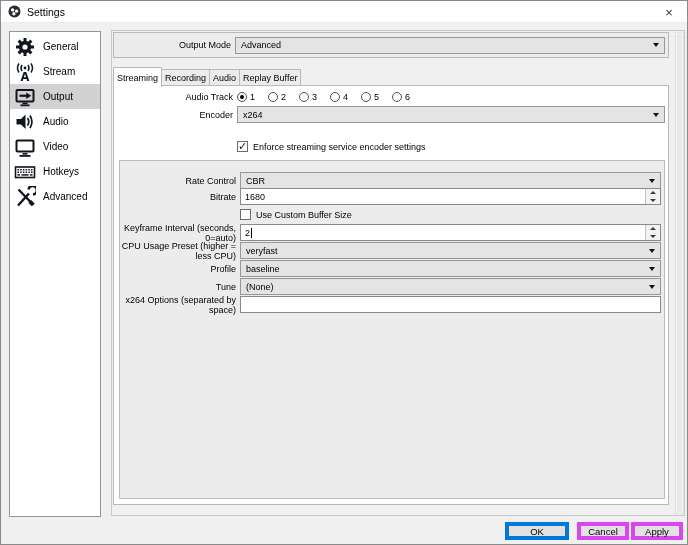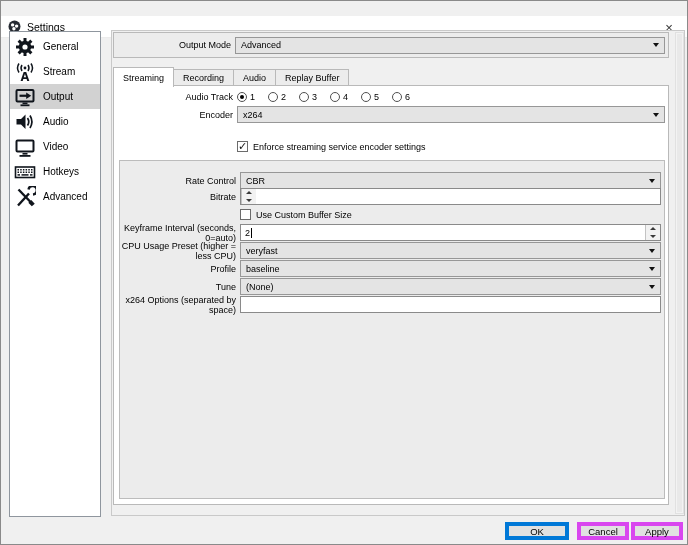--- a/index.html
+++ b/index.html
@@ -3,21 +3,21 @@
 <meta charset="utf-8">
 <style>
   * { box-sizing: border-box; margin: 0; padding: 0; }
   html,body { width:688px; height:545px; }
   body { font-family: "Liberation Sans", "DejaVu Sans", sans-serif; background:#cfcfcf; }
 
   .window { position:relative; width:688px; height:545px; background:#f0f0f0;
             border:1px solid #8a8a8a; overflow:hidden; font-size:9px; color:#000; }
 
   
-  .titlebar { position:absolute; top:15px; left:0; right:0; height:22px; background:#fff;
+  .titlebar { position:absolute; top:0; left:0; right:0; height:22px; background:#fff;
               display:flex; align-items:center; padding-left:7px; border-bottom:1px solid #ececec; }
   .title-text { font-size:10.5px; margin-left:6px; }
   .close-btn { position:absolute; right:0; top:0; width:36px; height:22px; display:flex;
                align-items:center; justify-content:center; font-size:13px; color:#333; }
 
   
   .sidebar { position:absolute; left:8px; top:30px; width:92px; height:486px; background:#fff;
              border:1px solid #8f969e; padding-top:2px; }
   .side-item { height:25px; display:flex; align-items:center; gap:7px; padding-left:4px; font-size:10px; }
   .side-item.selected { background:#d2d2d2; }
@@ -31,21 +31,21 @@
   .scroll-thumb { position:absolute; left:1px; right:1px; top:1px; bottom:1px; background:#e9e9e9; }
 
   
   .outmode { position:absolute; left:112px; top:31px; width:556px; height:26px; background:#ececec;
              border:1px solid #b9b9b9; display:flex; align-items:center; z-index:2; }
   .outmode .lbl { flex:0 0 117px; text-align:right; margin-right:4px; }
   .outmode .field { flex:1; margin-right:3px; }
 
   
   .tabbar { position:absolute; left:112px; top:65px; height:20px; display:flex; align-items:flex-end; z-index:3; }
-  .tab { height:17px; padding:0 9px; display:flex; align-items:center; background:#ececec;
+  .tab { height:17px; padding:0 3px; display:flex; align-items:center; background:#ececec;
          border:1px solid #b9b9b9; border-left:none;justify-content:flex-end; }
   .tab:first-child { border-left:1px solid #b9b9b9; }
   .tab.active { height:20px; margin-bottom:-1px; background:#fff; border-bottom:none;
                 border-left:1px solid #b9b9b9; }
 
   
   .pane { position:absolute; left:112px; top:84px; width:556px; height:420px; background:#fff;
           border:1px solid #b9b9b9; z-index:1; }
   .row { position:absolute; left:0; width:100%; display:flex; align-items:center; }
   .row .lbl { flex:0 0 119px; text-align:right; margin-right:4px; }
@@ -286,20 +286,21 @@
             <span class="ctext">CBR</span>
             <span class="arr-down"></span>
           </div>
         </div>
       </div>
 
       <div class="row" style="top:27px;height:17px;">
         <span class="lbl">Bitrate</span>
         <div class="field">
           <div class="spinbox">
+            <span class="spin-text">1680</span>
             <span class="spin-btns">
               <span class="sb">
                   <i class="tri-up"></i>
                 </span>
               <span class="sb">
                   <i class="tri-down"></i>
                 </span>
             </span>
           </div>
         </div>

